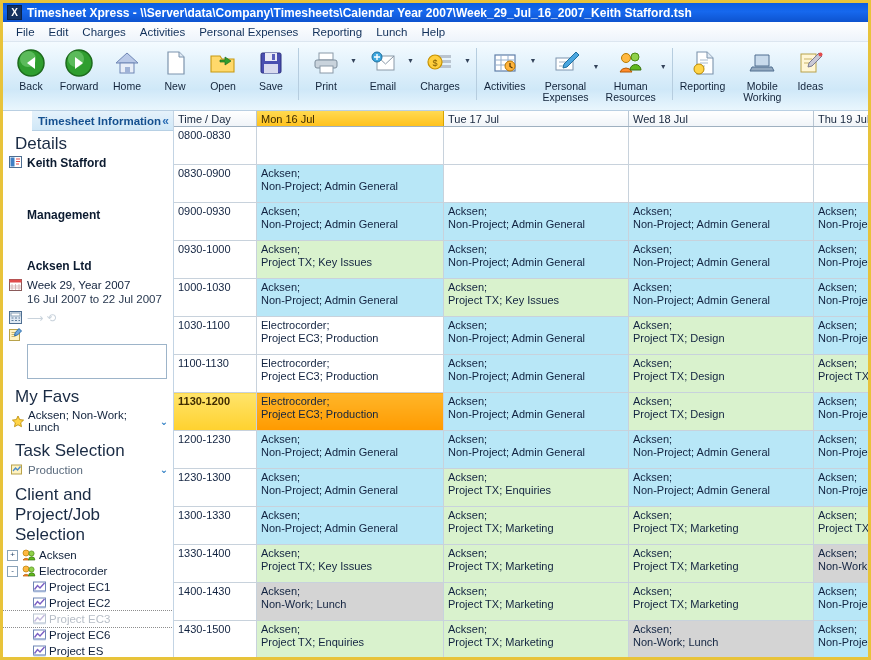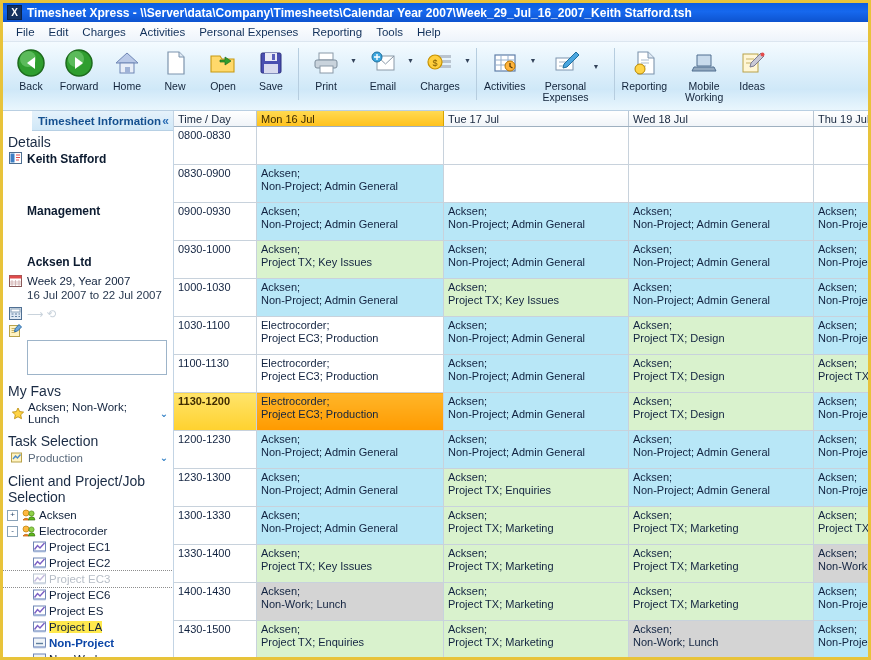--- a/index.html
+++ b/index.html
@@ -90,21 +90,21 @@
   .lp-header{
     height:19px;flex:none;
     background:linear-gradient(to bottom,#e6f2fb 0%,#cfe7f7 100%);
     border-bottom:1px solid #b7d0e4;
     display:flex;align-items:center;justify-content:space-between;
     padding:0 4px 0 6px;
     margin-left:29px;
   }
   .lp-header .t{color:#15508f;font-weight:bold;font-size:11.5px;}
   .lp-header .chev{color:#2b6eb5;font-size:12px;font-weight:bold;cursor:pointer;}
-  .lp-section{font-size:14px;color:#1a2b44;padding:3px 0 1px 5px;}
+  .lp-section{font-size:17px;color:#1a2b44;padding:3px 0 1px 12px;}
   .lp-row{display:flex;align-items:flex-start;padding:1px 4px 1px 6px;font-size:11.5px;color:#11223c;}
   .lp-row .ic{width:15px;flex:none;margin-right:3px;}
   .lp-strong{font-weight:bold;font-size:12px;color:#0c1b30;}
   .lp-ind{padding-left:24px;font-weight:bold;font-size:12px;color:#0c1b30;line-height:14px;margin-top:37px;}
   .lp-sub{padding-left:24px;font-size:11.5px;color:#28384f;line-height:14px;}
   .notebox{
     margin:2px 6px 0 24px;height:33px;border:1px solid #9db4c9;background:#fff;
   }
   .favrow{
     display:flex;align-items:center;padding:1px 2px 1px 8px;
@@ -185,21 +185,21 @@
     <span>Timesheet Xpress - \\Server\data\Company\Timesheets\Calendar Year 2007\Week_29_Jul_16_2007_Keith Stafford.tsh</span>
   </div>
 
   <div class="menubar">
     <div class="mi">File</div>
     <div class="mi">Edit</div>
     <div class="mi">Charges</div>
     <div class="mi">Activities</div>
     <div class="mi">Personal Expenses</div>
     <div class="mi">Reporting</div>
-    <div class="mi">Tools</div>
+    <div class="mi">Lunch</div>
     <div class="mi">Help</div>
   </div>
 
   <div class="toolbar">
 
     <div class="tbtn">
       <span class="ico">
         <svg width="30" height="30" viewBox="0 0 30 30">
             <circle cx="15" cy="15" r="13" fill="#2f9e2f" stroke="#1d6b1d" stroke-width="1.5"></circle>
             <circle cx="12" cy="11" r="8" fill="#7fd37f" opacity=".55"></circle>
@@ -336,20 +336,32 @@
               <path d="M25 4 l3 3 -12 12 -4 1 1 -4 z" fill="#4aa6e0" stroke="#1e6f9e"></path>
             </svg>
         </span>
         <span class="lbl">Personal
 Expenses</span>
       </div>
       <div class="drop">▼</div>
     </div>
 
     <div class="tgroup">
+      <div class="tbtn">
+        <span class="ico">
+          <svg width="30" height="30" viewBox="0 0 30 30">
+              <circle cx="10" cy="10" r="4.5" fill="#ffb840" stroke="#b87b00"></circle>
+              <path d="M4 24 a6.5 6.5 0 0 1 12 0 z" fill="#ff8c2e" stroke="#b85a00"></path>
+              <circle cx="19" cy="9" r="4" fill="#8fd14a" stroke="#4d8a13"></circle>
+              <path d="M14 22 a5.5 5.5 0 0 1 11 0 z" fill="#5fb81f" stroke="#3b7210"></path>
+            </svg>
+        </span>
+        <span class="lbl">Human
+Resources</span>
+      </div>
       <div class="drop">▼</div>
     </div>
 
     <div class="tsep"></div>
 
     <div class="tbtn">
       <span class="ico">
         <svg width="30" height="30" viewBox="0 0 30 30">
             <path d="M9 4 h10 l6 6 v16 h-16 z" fill="#ffffff" stroke="#7d94ad" stroke-width="1.1"></path>
             <path d="M19 4 v6 h6" fill="#dfe9f3" stroke="#7d94ad"></path>

